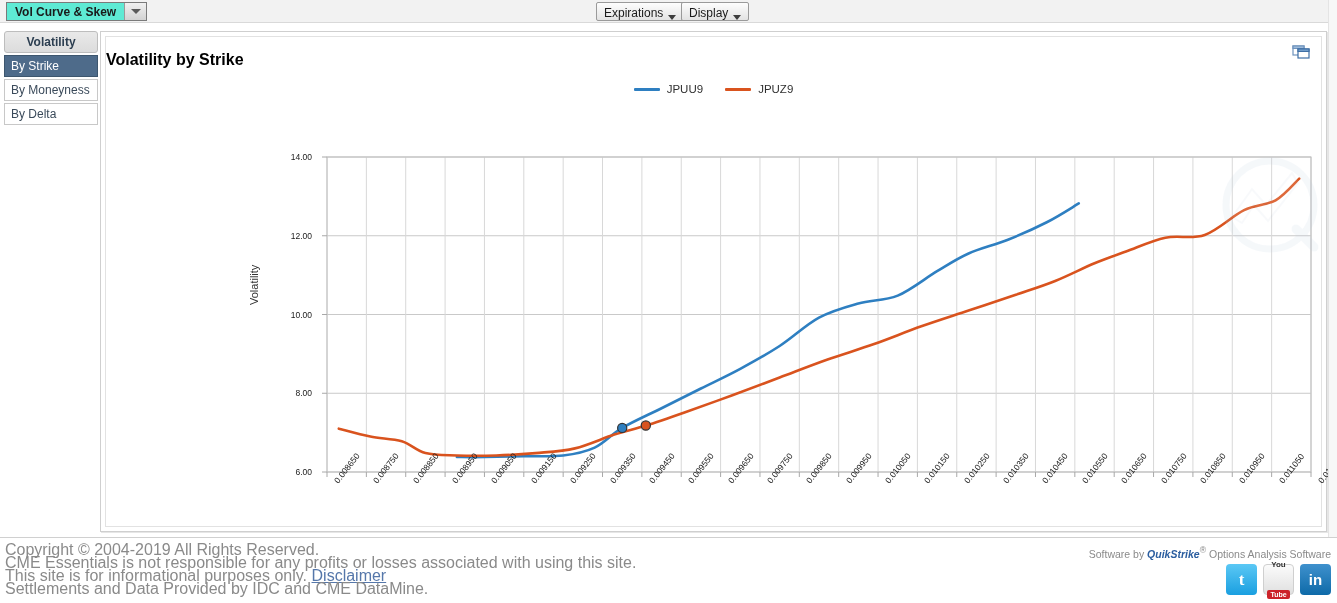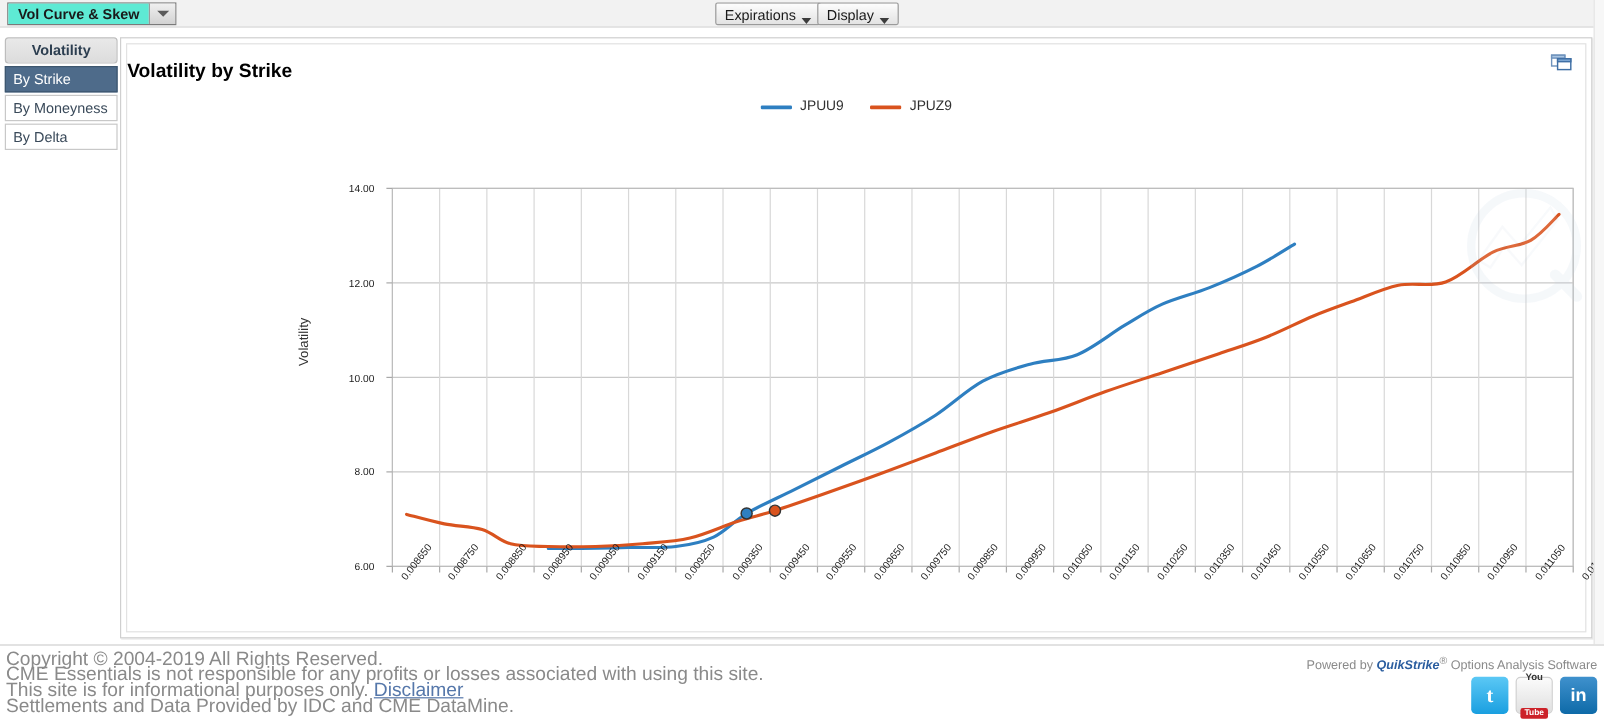--- a/index.html
+++ b/index.html
@@ -335,21 +335,21 @@
       <div>Copyright © 2004-2019 All Rights Reserved.</div>
       <div>CME Essentials is not responsible for any profits or losses associated with using this site.</div>
       <div>
         <span>This site is for informational purposes only.</span>
         <a href="#">Disclaimer</a>
       </div>
       <div>Settlements and Data Provided by IDC and CME DataMine.</div>
     </div>
 
     <div class="foot-right">
-      <span>Powered by </span><span class="qs">QuikStrike</span><sup>®</sup><span> Options Analysis Software</span>
+      <span>Software by </span><span class="qs">QuikStrike</span><sup>®</sup><span> Options Analysis Software</span>
     </div>
 
     <div class="social">
       <div class="sico tw">
         <span style="font-size:17px;font-family:'Liberation Serif',serif;">t</span>
       </div>
       <div class="sico yt">
         <div class="yt-badge">
           <div class="yt-you">You</div>
           <div class="yt-tube">Tube</div>

